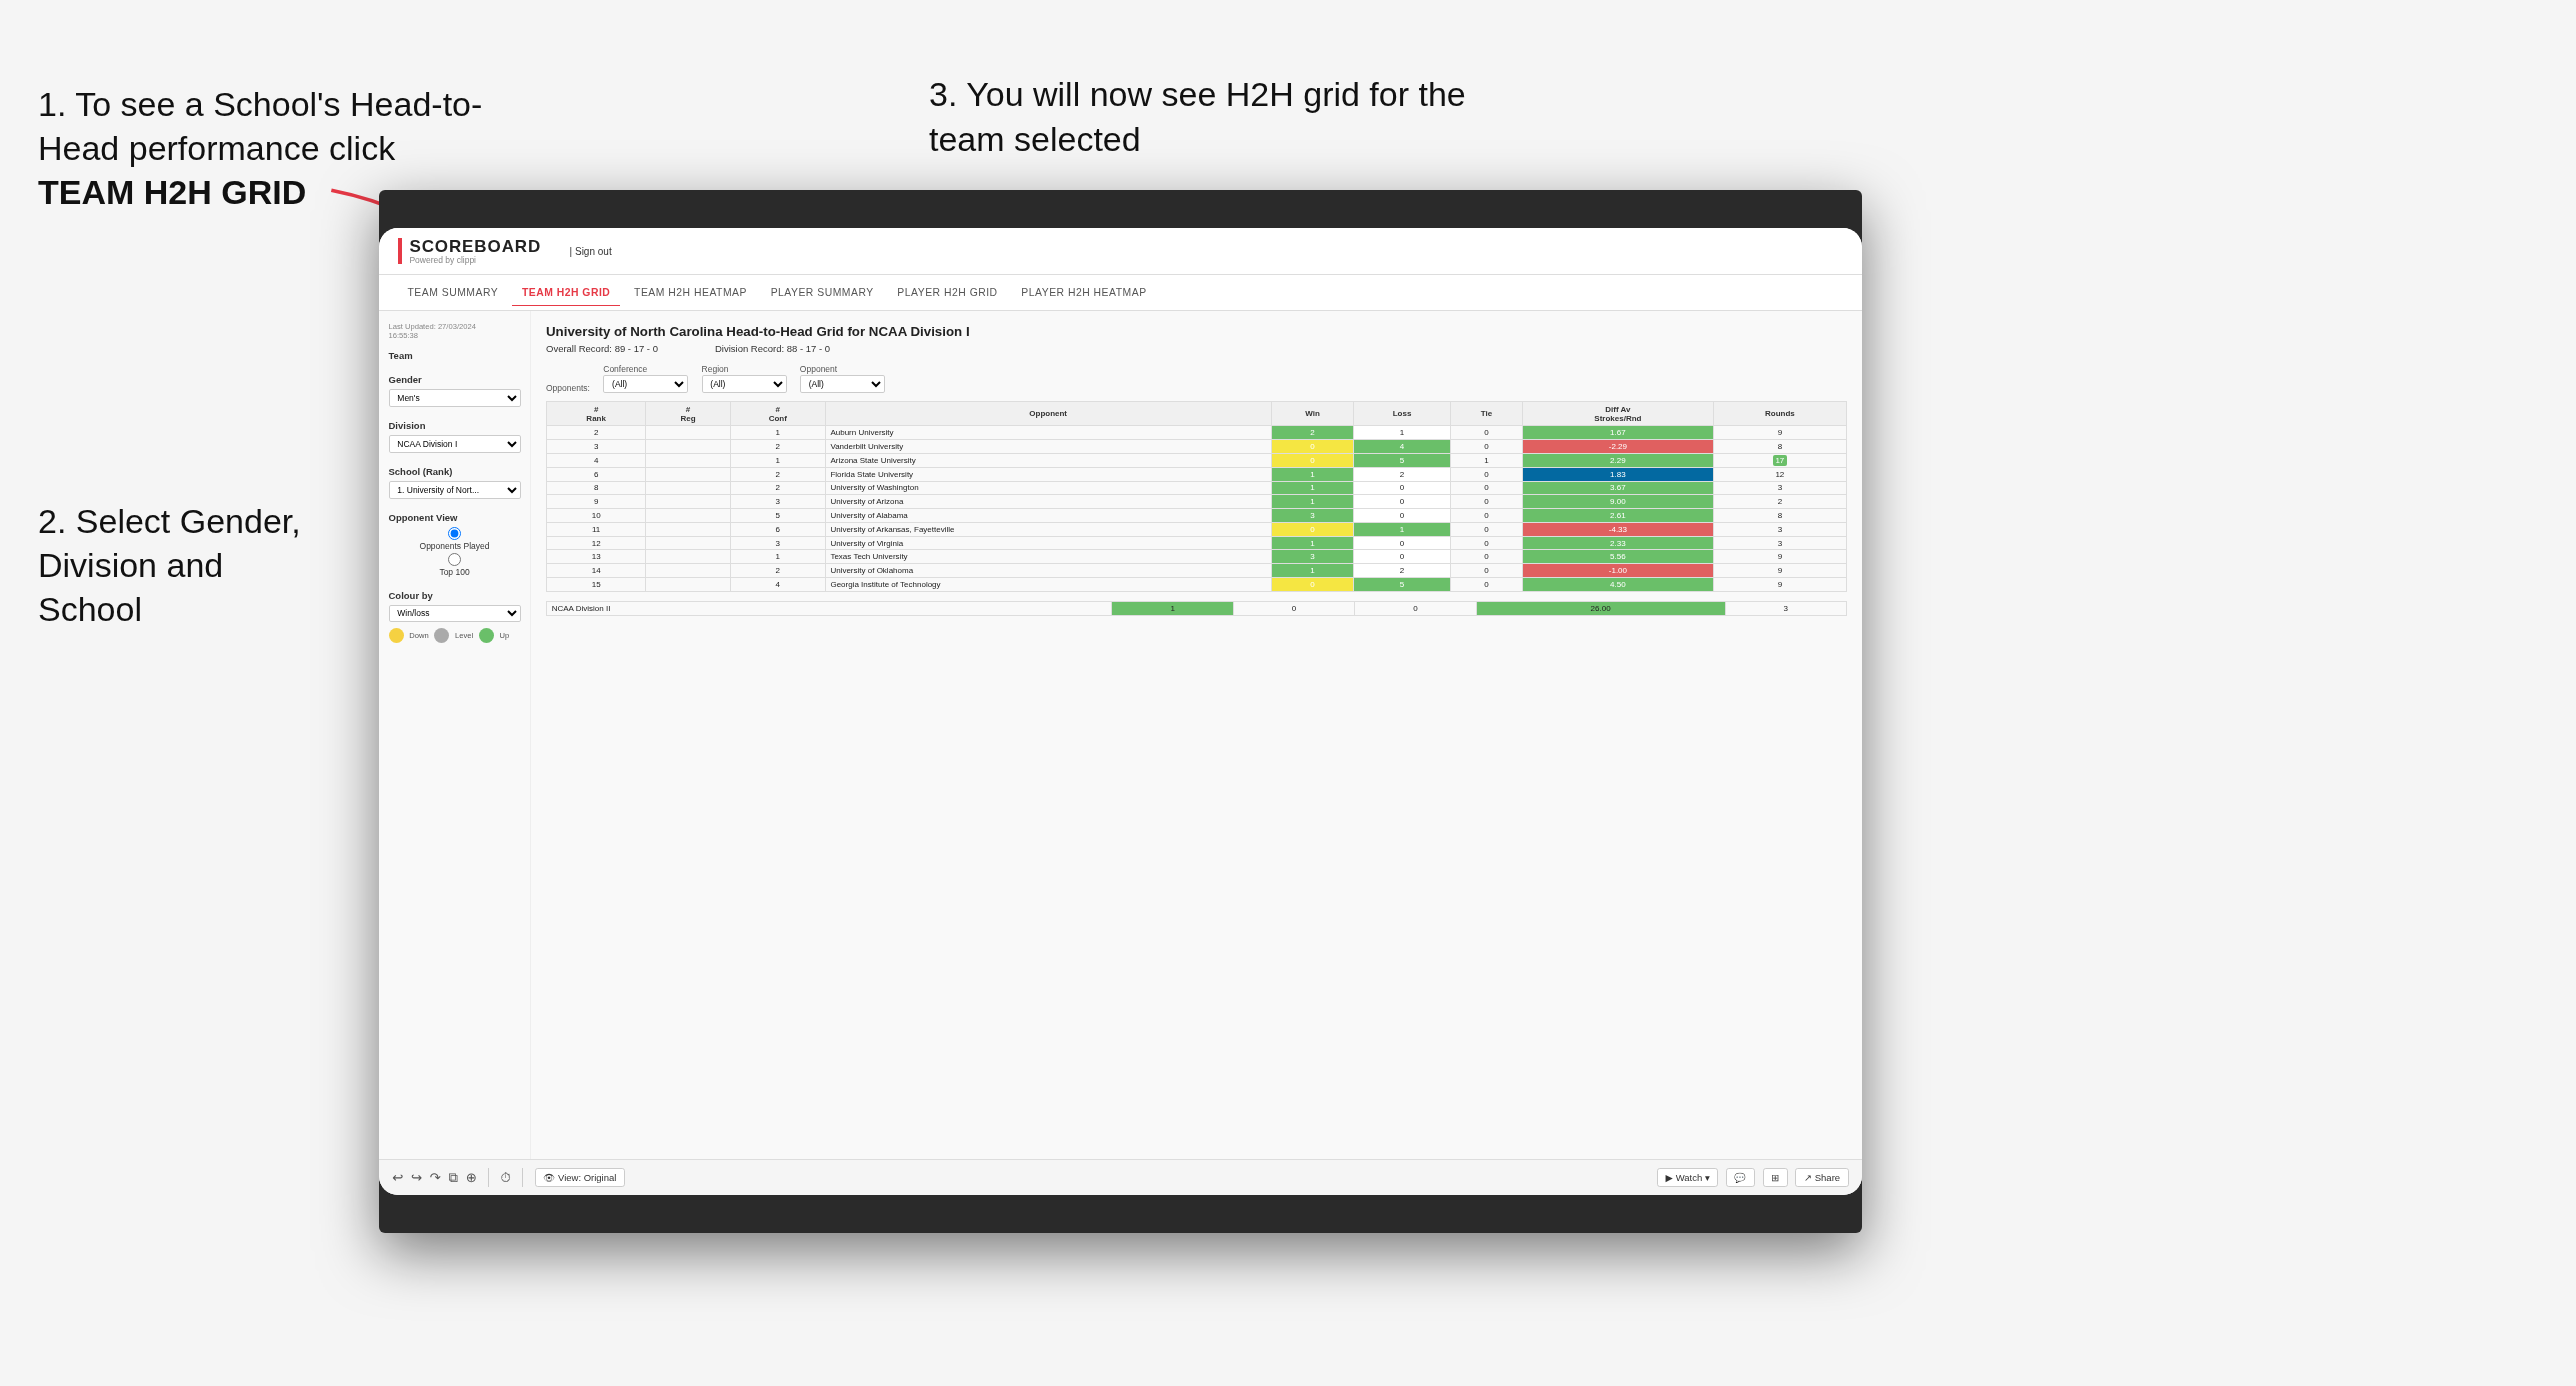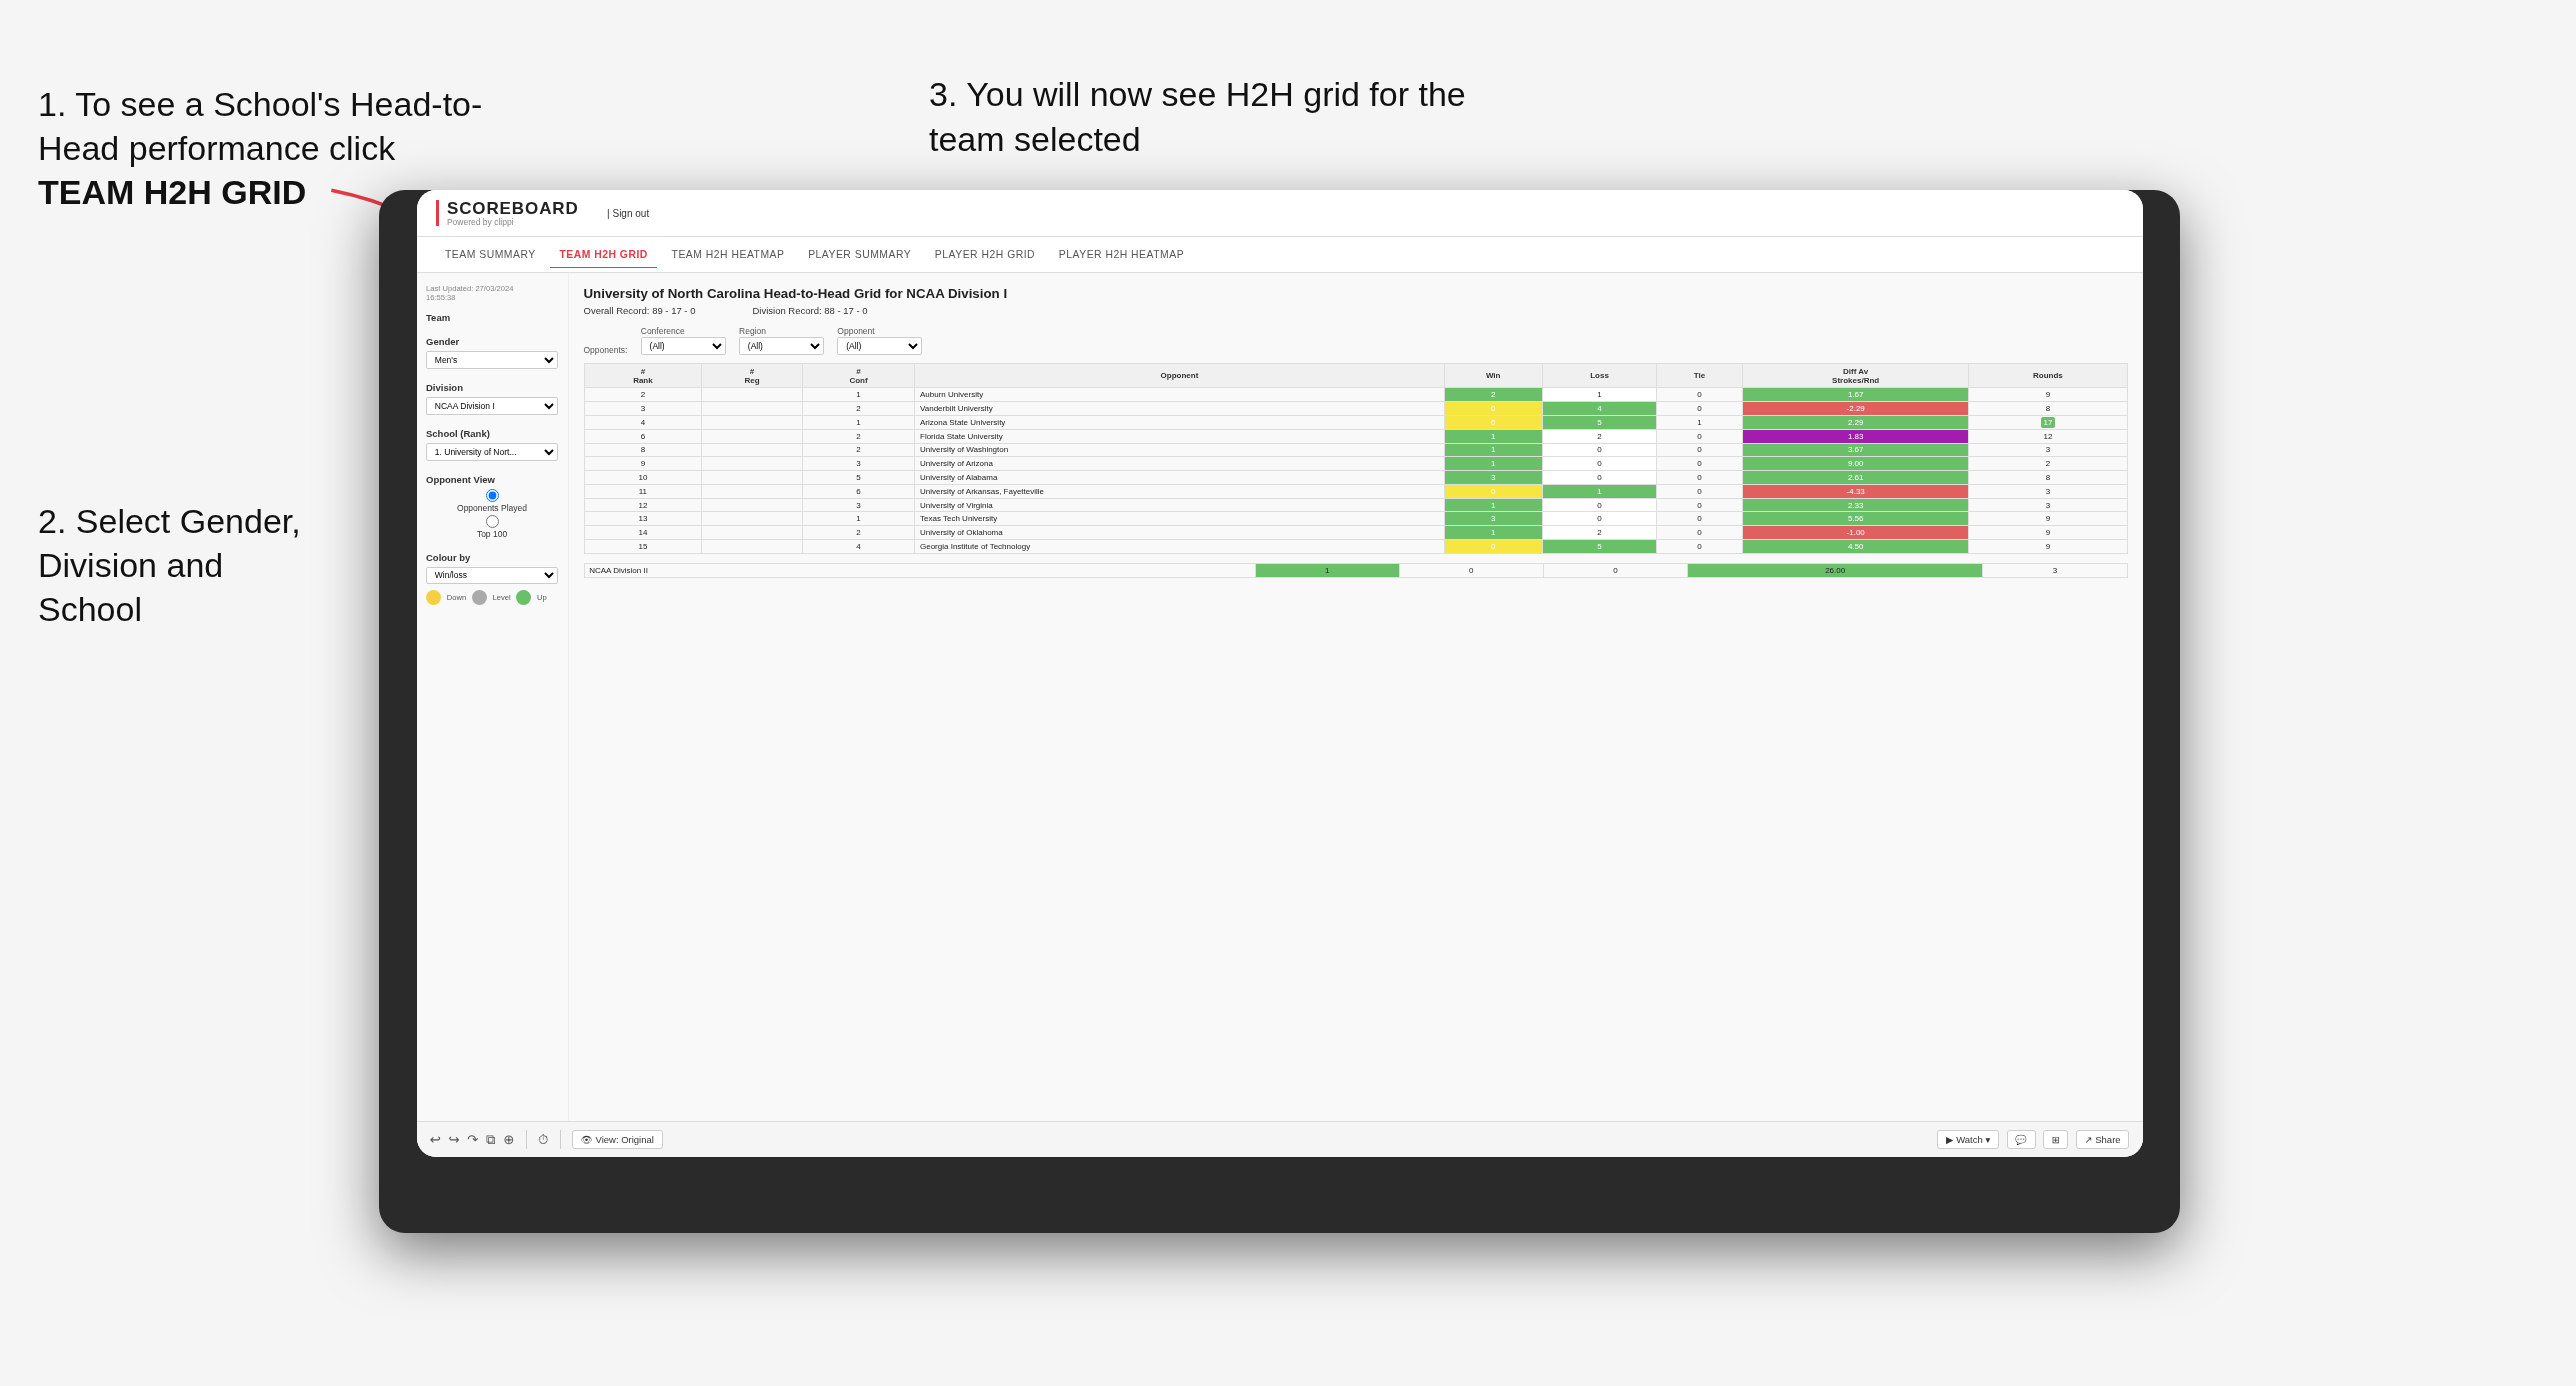--- a/index.html
+++ b/index.html
@@ -30,26 +30,27 @@
     .arrow-svg {
       position: absolute;
       pointer-events: none;
     }
 
     
     .tablet {
       position: absolute;
       top: 190px;
       left: 379px;
-      width: 1801px;
+      width: 1483px;
       height: 1043px;
       background: #2a2a2a;
-      border-radius: 26px;
+      border-radius: 6px;
       box-shadow: 0 19px 57px rgba(0,0,0,0.5);
       display: flex;
+      align-items: center;
       justify-content: center;
     }
     .tablet-screen {
       width: 1726px;
       height: 967px;
       background: #fff;
       border-radius: 19px;
       overflow: hidden;
       display: flex;
       flex-direction: column;
@@ -515,21 +516,21 @@
       <td> <span style="background:#6abf69;color:#fff;padding:0.9px 2.8px;border-radius:1.9px;">17</span></td>
     </tr>
               <tr>
       <td>6</td>
       <td></td>
       <td>2</td>
       <td class="td-left">Florida State University</td>
       <td style="background:#6abf69;color:#fff;">1</td>
       <td style="background:#fff;color:#222;">2</td>
       <td>0</td>
-      <td style="background:#a21caf;color:#fff;">1.83</td>
+      <td style="background:#0369a1;color:#fff;">1.83</td>
       <td>12</td>
     </tr>
               <tr>
       <td>8</td>
       <td></td>
       <td>2</td>
       <td class="td-left">University of Washington</td>
       <td style="background:#6abf69;color:#fff;">1</td>
       <td style="background:#fff;color:#222;">0</td>
       <td>0</td>

